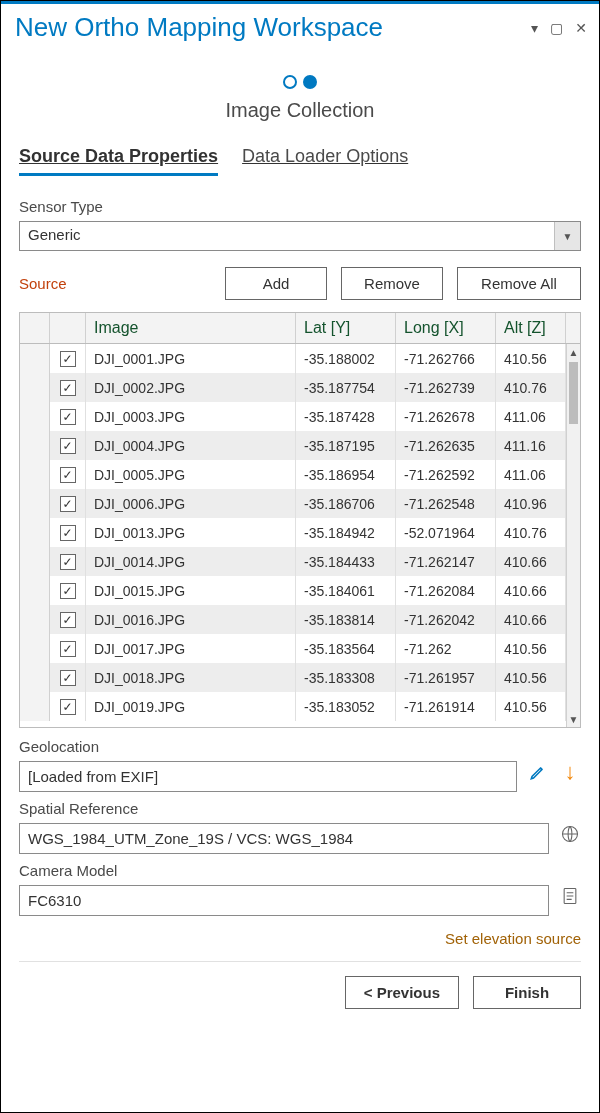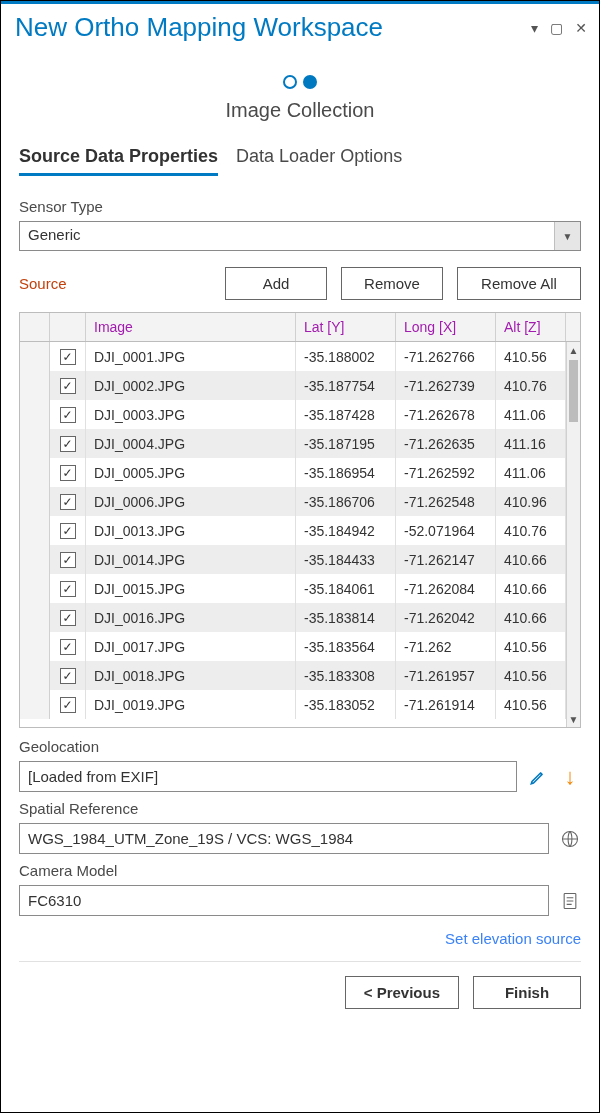--- a/index.html
+++ b/index.html
@@ -56,23 +56,24 @@
     background: #ffffff;
   }
   .dot.filled { background: #0079c1; }
   .step-title {
     font-size: 20px;
     color: #4a4a4a;
     margin: 4px 0 24px 0;
   }
   .tabs {
     display: flex;
-    gap: 18px;
+    gap: 24px;
     border-bottom: 2px solid transparent;
     margin-bottom: 16px;
+    text-decoration: underline;
   }
   .tab {
     font-size: 18px;
     color: #4a4a4a;
     padding-bottom: 6px;
     cursor: pointer;
     border-bottom: 3px solid transparent;
   }
   .tab.active {
     font-weight: 600;
@@ -140,22 +141,22 @@
     grid-template-columns: 30px 36px 1fr 100px 100px 70px 14px;
     align-items: stretch;
   }
   .thead {
     background: #f3f3f3;
     border-bottom: 1px solid #bcbcbc;
   }
   .th {
     border-right: 1px solid #d0d0d0;
     padding: 6px 8px;
-    font-size: 14px;
-    color: #a21caf;
+    font-size: 16px;
+    color: #14532d;
     white-space: nowrap;
     overflow: hidden;
   }
   .th:last-child { border-right: none; }
   .tbody {
     flex: 1;
     overflow: hidden;
     position: relative;
   }
   .trow {
@@ -190,21 +191,21 @@
     display: flex; flex-direction: column; align-items: center;
   }
   .scroll-arrow { height: 16px; font-size: 10px; color: #555555; display:flex;align-items:center;justify-content:center;width:100%; }
   .scroll-track { flex: 1; width: 100%; position: relative; }
   .scroll-thumb {
     position: absolute; top: 2px; left: 2px; right: 2px; height: 62px;
     background: #bcbcbc;
   }
   .inline-field {
     display: flex;
-    align-items: center;
+    align-items: flex-start;
     gap: 10px;
     margin-bottom: 4px;
   }
   .text-input {
     border: 1px solid #8a8a8a;
     padding: 6px 8px;
     font-size: 15px;
     color: #333333;
     background: #ffffff;
   }
@@ -216,21 +217,21 @@
   }
   .pencil-icon svg { width: 18px; height: 18px; }
   .down-arrow-icon { color: #f2890d; font-size: 22px; font-weight: bold; }
   .globe-icon svg { width: 20px; height: 20px; }
   .doc-icon svg { width: 20px; height: 20px; }
   .link-right {
     text-align: right;
     margin: 10px 0 8px 0;
   }
   .link-right a {
-    color: #3b82f6;
+    color: #a16207;
     text-decoration: none;
     font-size: 15px;
     cursor: pointer;
   }
   hr.sep {
     border: none;
     border-top: 1px solid #e1e1e1;
     margin: 6px 0 14px 0;
   }
   .footer {

